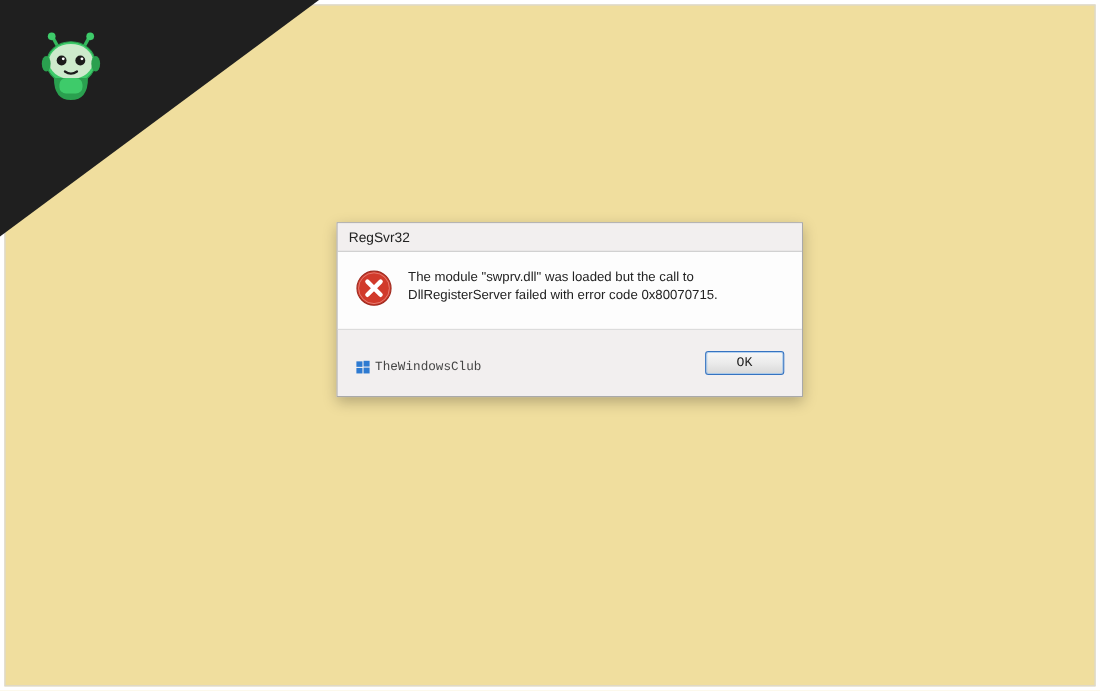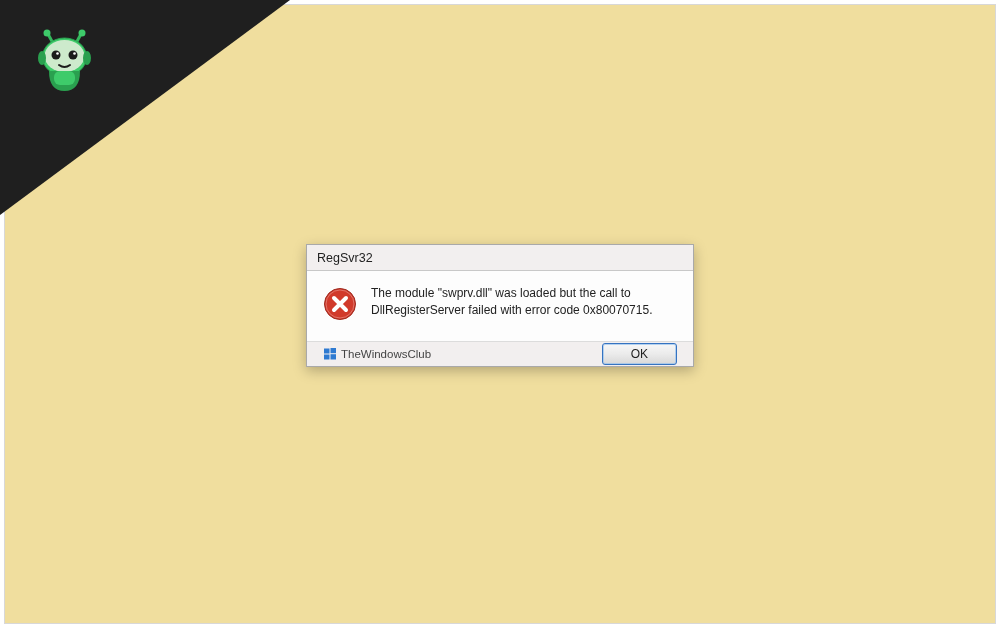--- a/index.html
+++ b/index.html
@@ -48,25 +48,24 @@
       width: 65px;
       height: 70px;
       z-index: 10;
     }
     
     
     .modal-wrapper {
       position: absolute;
       top: 202px;
       left: 306px;
-      width: 388px;
+      width: 424px;
       background: #f0ebeb;
       border: 1px solid #a9a9a9;
       box-shadow: 0 4px 12px rgba(0,0,0,0.25);
-      margin-top: 42px;
     }
     
     .modal-title-bar {
       padding: 6px 10px 5px 10px;
       font-size: 12.5px;
       color: #222;
       border-bottom: 1px solid #c8c8c8;
       background: #f2efef;
     }
     
@@ -91,24 +90,25 @@
       line-height: 1.4;
     }
     
     .modal-text .para1 {
       margin-bottom: 12px;
     }
     
     .modal-footer {
       background: #f2efef;
       border-top: 1px solid #dcdcdc;
-      padding: 1px 16px;
+      padding: 19px 16px;
       display: flex;
       justify-content: space-between;
-      align-items: center;
+      align-items: flex-end;
+      font-family: Liberation Mono, monospace;
     }
     
     .footer-brand {
       display: flex;
       align-items: center;
       gap: 4px;
       font-size: 11.5px;
       color: #444;
     }
     

